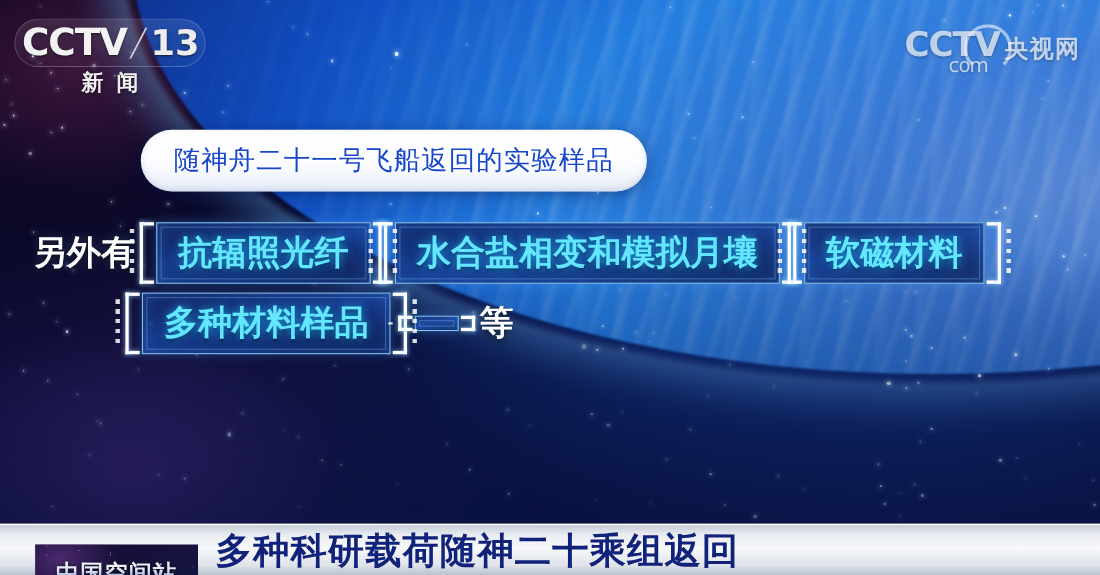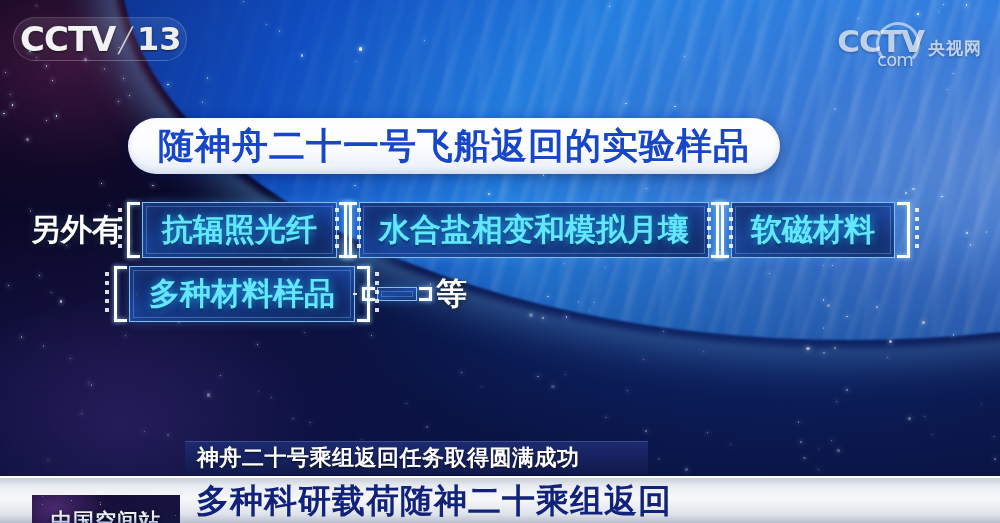--- a/index.html
+++ b/index.html
@@ -95,41 +95,41 @@
   }
 
   
   .watermark {
     position:absolute; right:18px; top:26px;
     color:rgba(255,255,255,0.80); line-height:1;
     text-shadow:0 1px 3px rgba(0,0,0,0.35);
   }
   .wm-row { display:flex; align-items:flex-end; gap:4px; }
   .wm-cctv { font-size:31px; font-weight:bold; letter-spacing:-1px; opacity:0.86; }
-  .wm-cn { font-size:17px; font-weight:bold; letter-spacing:1px; opacity:0.86; }
+  .wm-cn { font-size:22px; font-weight:bold; letter-spacing:1px; opacity:0.86; }
   .wm-com {
     font-size:18px; font-weight:normal; letter-spacing:-1px;
     margin-left:40px; margin-top:-6px; opacity:0.86;
   }
   .wm-ring {
     position:absolute; right:62px; top:-4px; width:44px; height:44px;
     border:3px solid rgba(255,255,255,0.55); border-radius:50%;
     border-bottom-color:transparent;
   }
 
   
   .title-pill {
     position:absolute; left:128px; top:118px; height:56px;
     padding:0 30px; display:flex; align-items:center;
     border-radius:28px;
     background:linear-gradient(180deg,#ffffff 0%,#fbfcff 55%,#e8eef7 100%);
     box-shadow:0 3px 14px rgba(0,20,80,0.45), inset 0 -2px 6px rgba(150,170,210,0.35);
   }
   .title-pill .txt {
-    font-size:36px; font-weight:bold; color:#1746c8; letter-spacing:1px;
+    font-size:24px; font-weight:normal; color:#1746c8; letter-spacing:1px;
     white-space:nowrap;
     text-shadow:0 1px 0 rgba(255,255,255,0.9);
   }
 
   
   .tag-row { position:absolute; display:flex; align-items:center; }
   #row1 { left:22px; top:202px; }
   #row2 { left:118px; top:266px; }
 
   .plain-word {
@@ -433,20 +433,21 @@
     </div>
   <div class="lower-haze"></div>
 
   <div class="cctv-logo">
     <div class="row1">
       <span class="cctv-pill"></span>
       <span class="cctv-word">CCTV</span>
       <span class="cctv-slash">/</span>
       <span class="cctv-num">13</span>
     </div>
+    <div class="cctv-sub">新闻</div>
   </div>
 
   <div class="watermark">
     <div class="wm-ring"></div>
     <div class="wm-row">
       <span class="wm-cctv">CCTV</span>
       <span class="wm-cn">央视网</span>
     </div>
     <div class="wm-com">com</div>
   </div>
@@ -542,23 +543,20 @@
           <span class="h b"></span>
           <span class="v"></span>
         </span>
       <span class="dash r"></span>
     </div>
 
     <span class="plain-word">等</span>
   </div>
 
 
-  <div class="subbar">
-    <span class="txt">神舟二十号乘组返回任务取得圆满成功</span>
-  </div>
   <div class="headbar">
     <span class="txt">多种科研载荷随神二十乘组返回</span>
   </div>
   <div class="badge">
     <span class="stars2" id="badgestars">
         <i style="left:95.4px;top:51.5px;width:1.2px;height:1.2px;opacity:0.48"></i>
         <i style="left:122.7px;top:42.0px;width:1.2px;height:1.2px;opacity:0.54"></i>
         <i style="left:90.8px;top:50.7px;width:1.2px;height:1.2px;opacity:0.40"></i>
         <i style="left:72.6px;top:36.0px;width:2px;height:2px;opacity:0.49"></i>
         <i style="left:10.2px;top:8.7px;width:1.2px;height:1.2px;opacity:0.44"></i>

